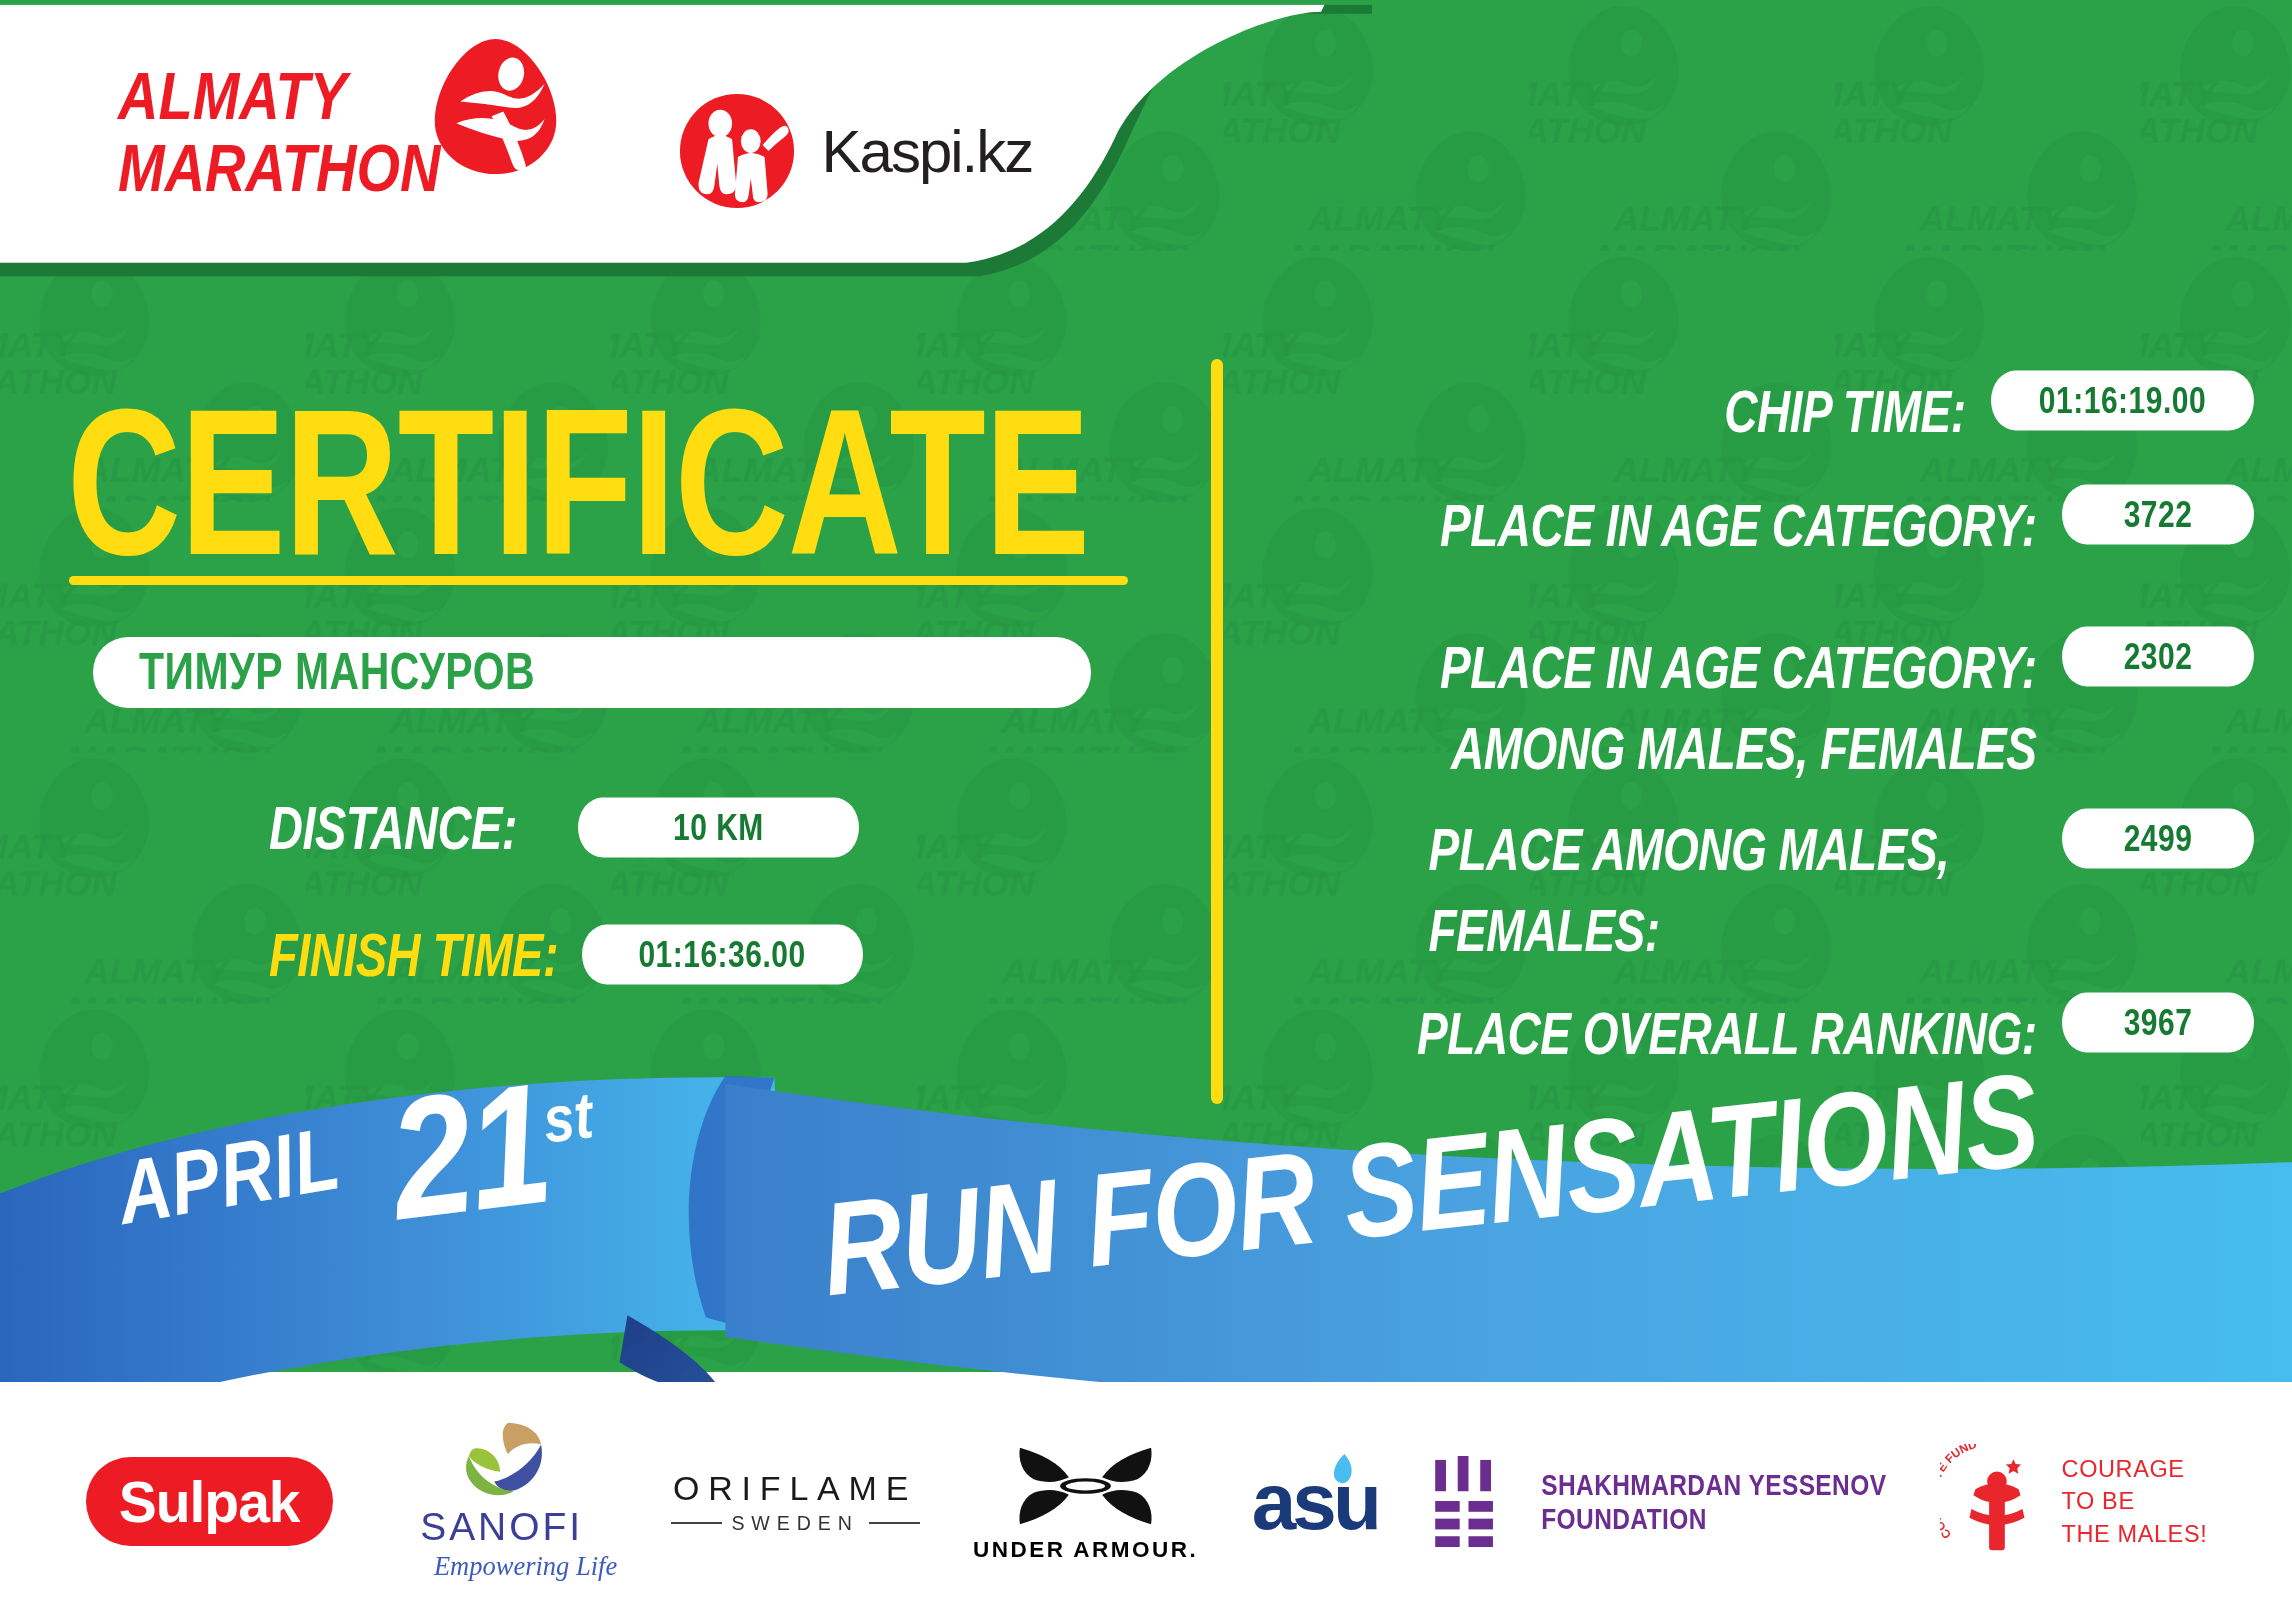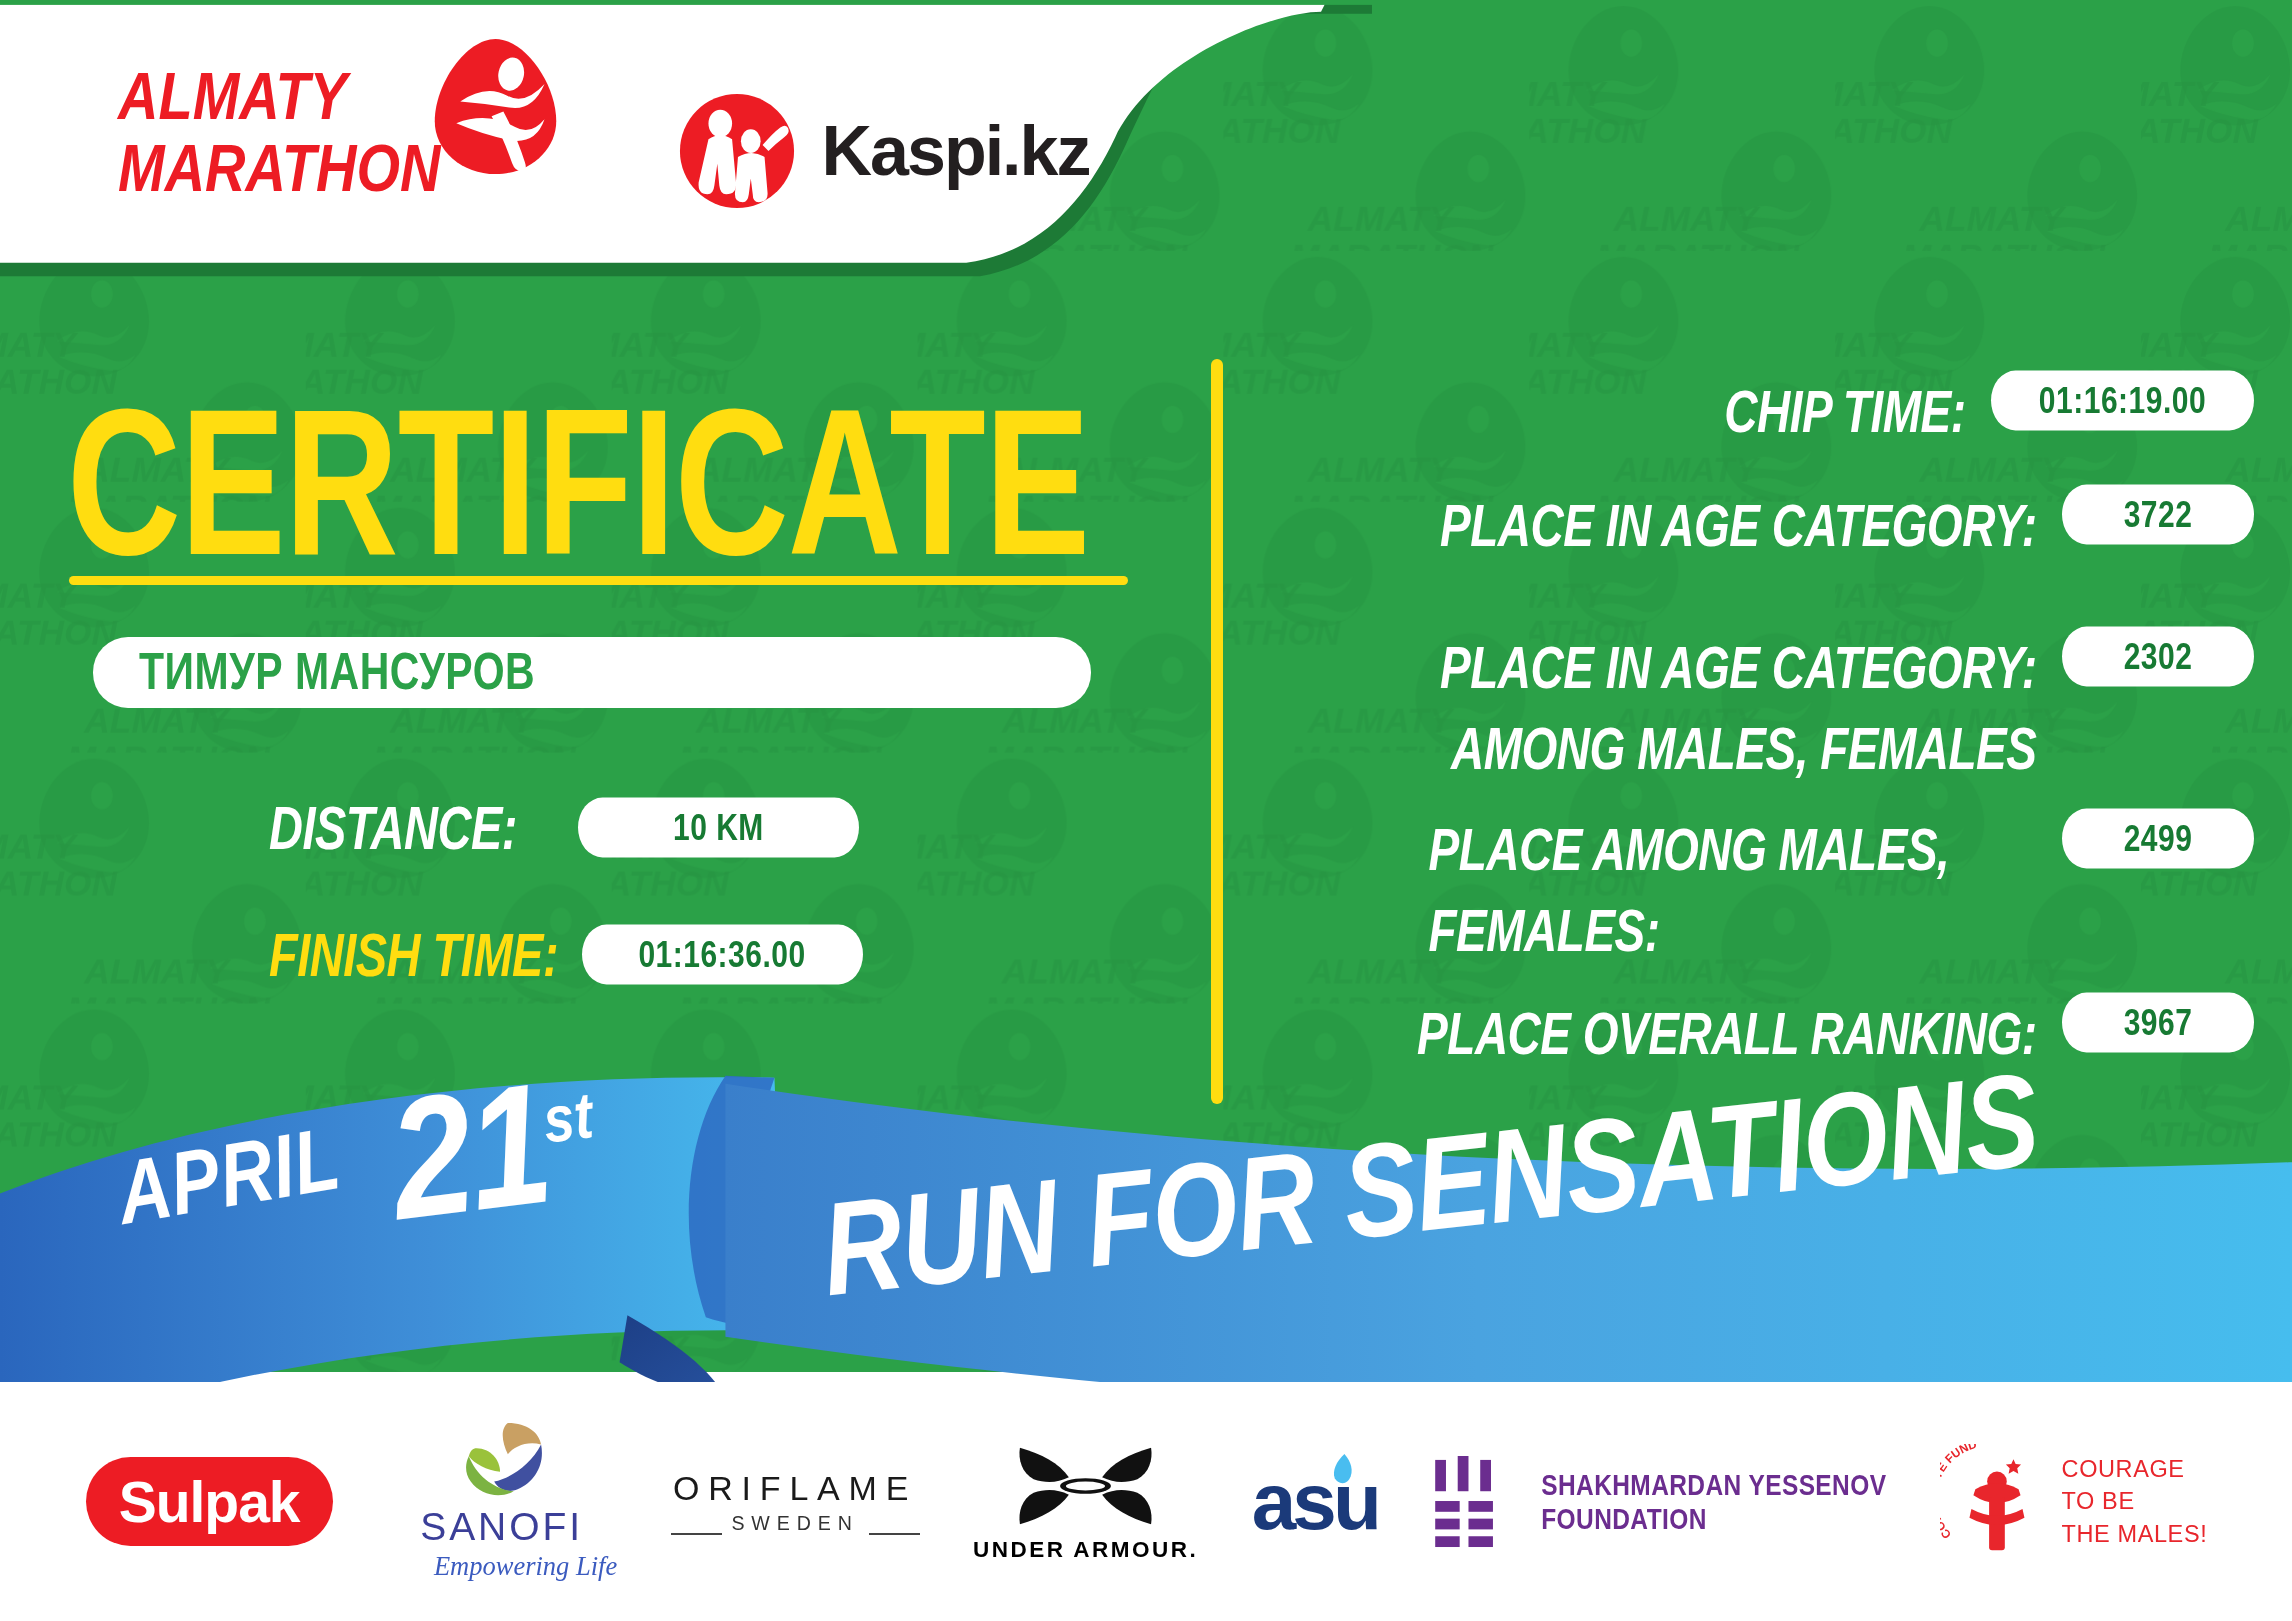--- a/index.html
+++ b/index.html
@@ -145,21 +145,21 @@
   .sulpak{
     background:#ed1c24;border-radius:45px;
     padding:11.8px 33px;color:#fff;font-weight:bold;font-size:57px;
     font-family:"Liberation Sans",sans-serif;letter-spacing:-1px;
   }
   .sanofi{display:flex;flex-direction:column;align-items:center;}
   .sanofi-name{color:#3b3f98;font-size:39px;letter-spacing:2.9px;font-weight:normal;}
   .sanofi-tag{color:#3b5bbf;font-size:26.5px;font-style:italic;font-family:"Liberation Serif",serif;margin-top:2.9px;margin-left:48px;}
   .oriflame{display:flex;flex-direction:column;align-items:center;}
   .ori-name{color:#1a1a1a;font-size:34px;letter-spacing:8.8px;font-weight:300;}
-  .ori-sub{display:flex;align-items:flex-end;gap:9.8px;margin-top:4px;width:100%;justify-content:center;}
+  .ori-sub{display:flex;align-items:center;gap:9.8px;margin-top:4px;width:100%;justify-content:center;}
   .ori-sub-line{height:1.5px;background:#444;width:51px;}
   .ori-sub-txt{color:#333;font-size:19.6px;letter-spacing:6.9px;}
   .ua{display:flex;flex-direction:column;align-items:center;}
   .ua-name{color:#000;font-size:22.5px;letter-spacing:2.5px;font-weight:bold;margin-top:5.9px;}
   .asu-txt{color:#1b3a7a;font-size:80px;font-weight:600;letter-spacing:-3.9px;font-family:"Liberation Sans",sans-serif;}
   .yess{display:flex;align-items:center;gap:37px;}
   .yess-name{color:#6b2d8f;font-weight:bold;font-size:24.5px;line-height:1.35;letter-spacing:0.4px;transform:scaleY(1.2);transform-origin:left center;}
   .courage{display:flex;align-items:center;gap:11.8px;}
   .courage-txt{color:#e8262c;font-size:23.5px;line-height:1.38;letter-spacing:0.6px;}
 </style>
@@ -213,21 +213,21 @@
   <div style="position:absolute;left:676px;top:90px;z-index:8;display:flex;align-items:center;gap:23.5px;">
     <svg width="122" height="122" viewBox="0 0 124 124">
       <circle cx="62" cy="62" r="58" fill="#ed1c24"></circle>
       <ellipse cx="45" cy="34" rx="12" ry="14" fill="#ffffff"></ellipse>
       <path d="M33 50 q12 -8 24 0 l4 44 q1 12 -10 12 q-6 0 -7 -9 l-2 -22 l-3 22 q-1 9 -7 9 q-10 0 -9 -12 Z" fill="#ffffff"></path>
       <ellipse cx="76" cy="52" rx="10" ry="12" fill="#ffffff"></ellipse>
       <path d="M63 68 q14 -8 27 0 l3 36 q1 10 -9 10 q-6 0 -6 -8 l-2 -16 l-2 16 q-1 8 -6 8 q-9 0 -8 -10 Z" fill="#ffffff"></path>
       <path d="M56 62 q-8 6 -14 2 q-5 -4 -1 -8 q6 -5 15 0 Z" fill="#ffffff"></path>
       <path d="M88 56 q10 -12 18 -18 q6 -4 8 1 q2 5 -4 9 q-8 6 -16 14 Z" fill="#ffffff"></path>
     </svg>
-    <div style="color:#231f20;font-weight:bold;font-size:70px;letter-spacing:-2px;">Kaspi.kz</div>
+    <div style="color:#231f20;font-weight:normal;font-size:60px;letter-spacing:-2px;">Kaspi.kz</div>
   </div>
 
   <div class="cert-title">CERTIFICATE</div>
   <div class="title-rule"></div>
 
   <div class="name-pill">
     <div class="name-text">ТИМУР МАНСУРОВ</div>
   </div>
 
   <div class="row-left" style="left:269px;top:800px;">

